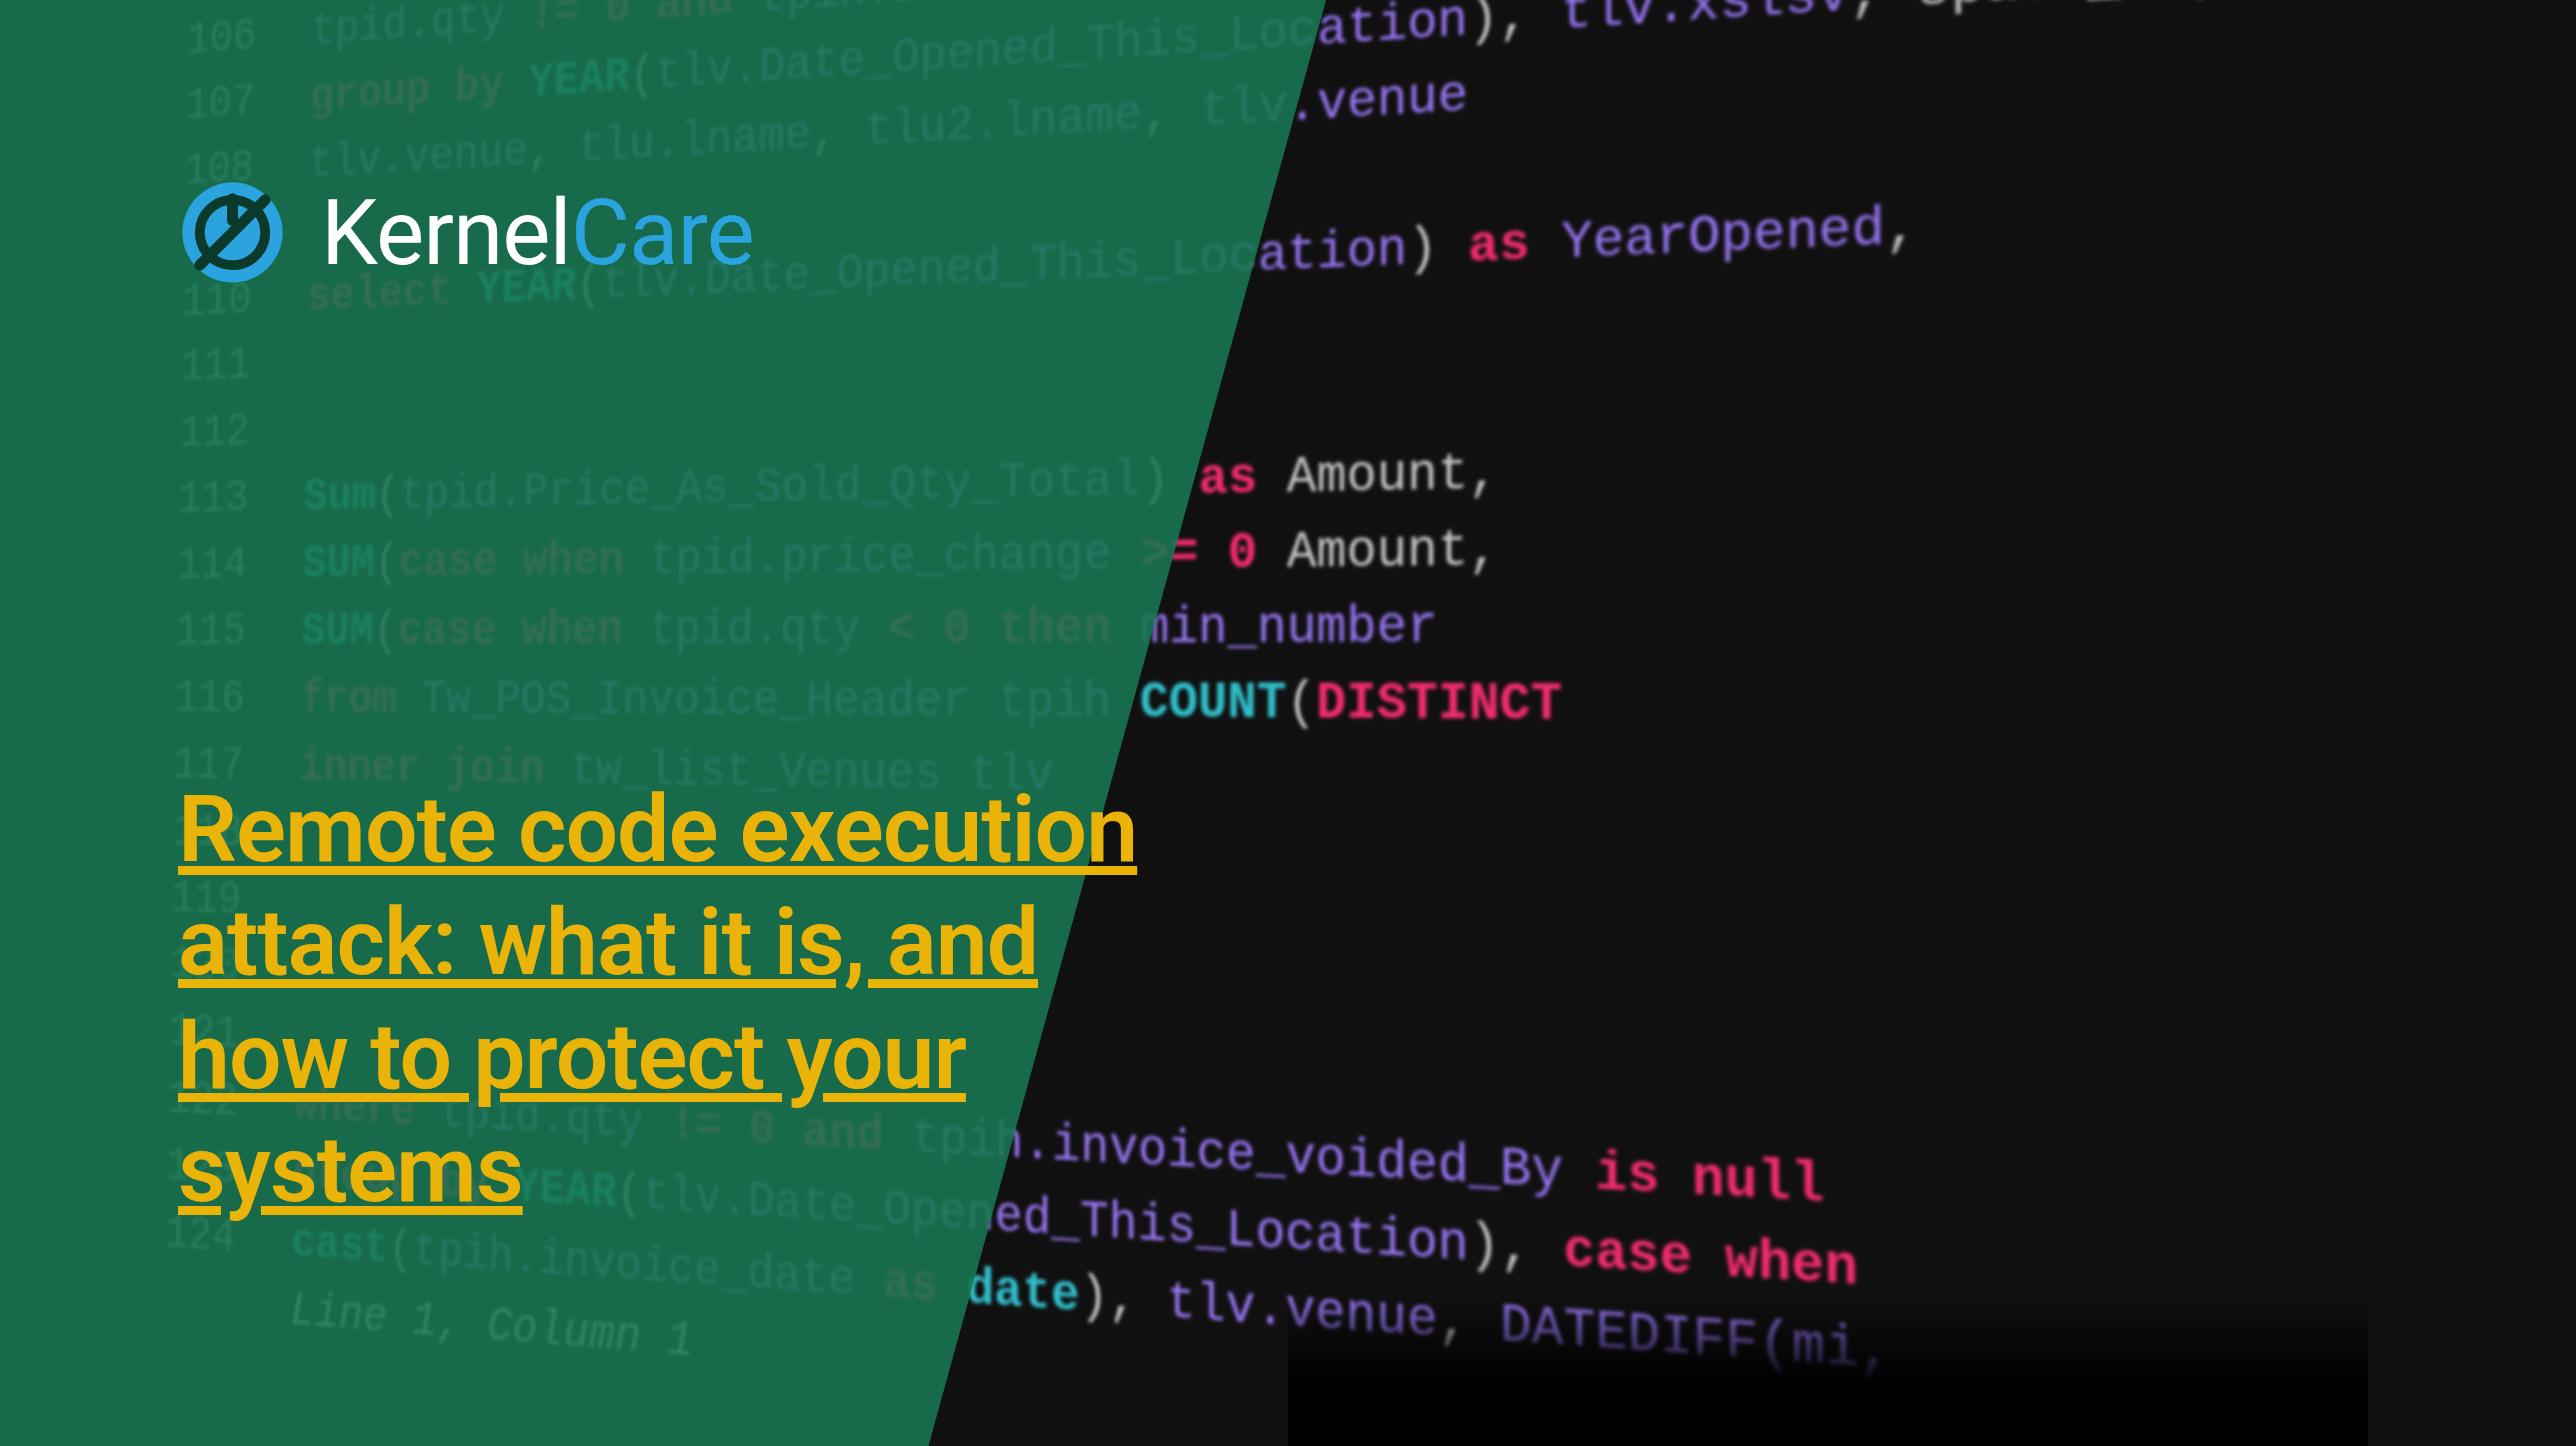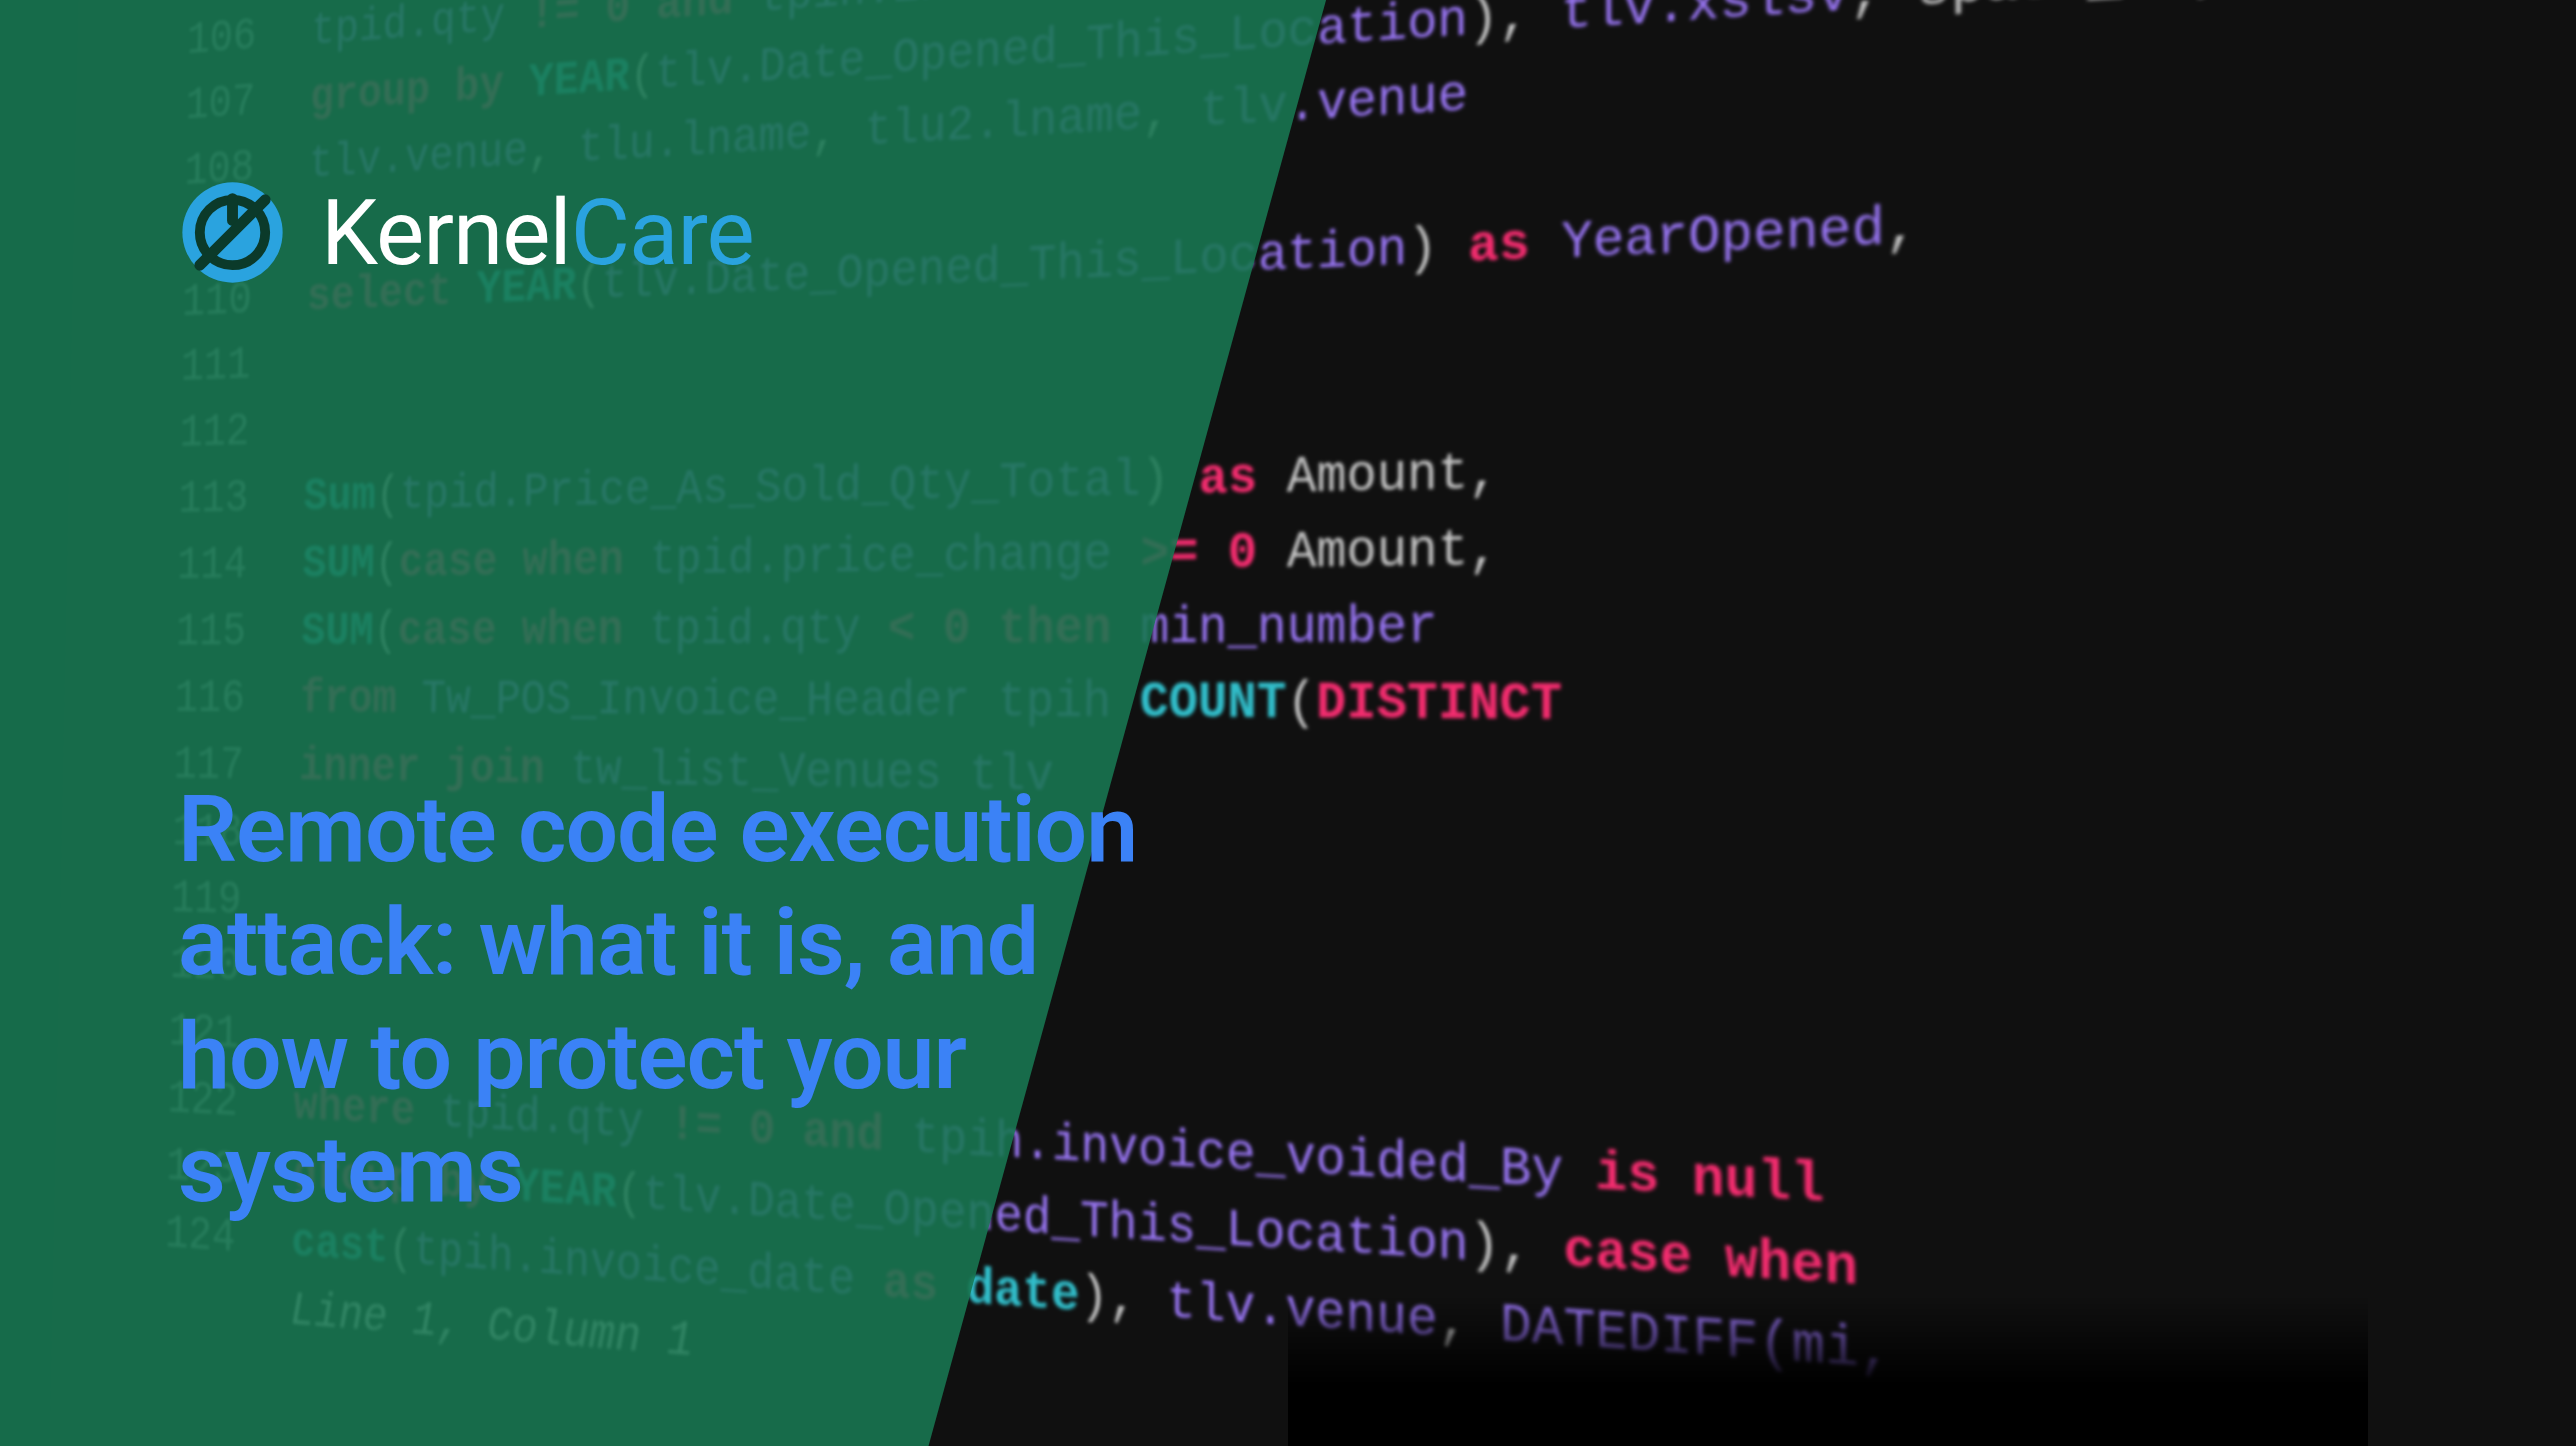--- a/index.html
+++ b/index.html
@@ -49,25 +49,26 @@
     letter-spacing: -1px;
     color: #ffffff;
   }
   .logo-text .care { color: #2aa3df; }
 
   .headline {
     position: absolute;
     left: 178px;
     top: 773px;
     width: 1040px;
-    color: #3b82f6;
+    color: #eab308;
     font-size: 93px;
     line-height: 1.22;
     font-weight: 600;
     letter-spacing: -1px;
+    text-decoration: underline;
   }
 
   .bezel {
     position: absolute;
     right: 0; bottom: 0; left: 1288px;
     height: 149px;
     background: linear-gradient(to top, #000 40%, rgba(0,0,0,0));
   }
 </style>
 </head>

